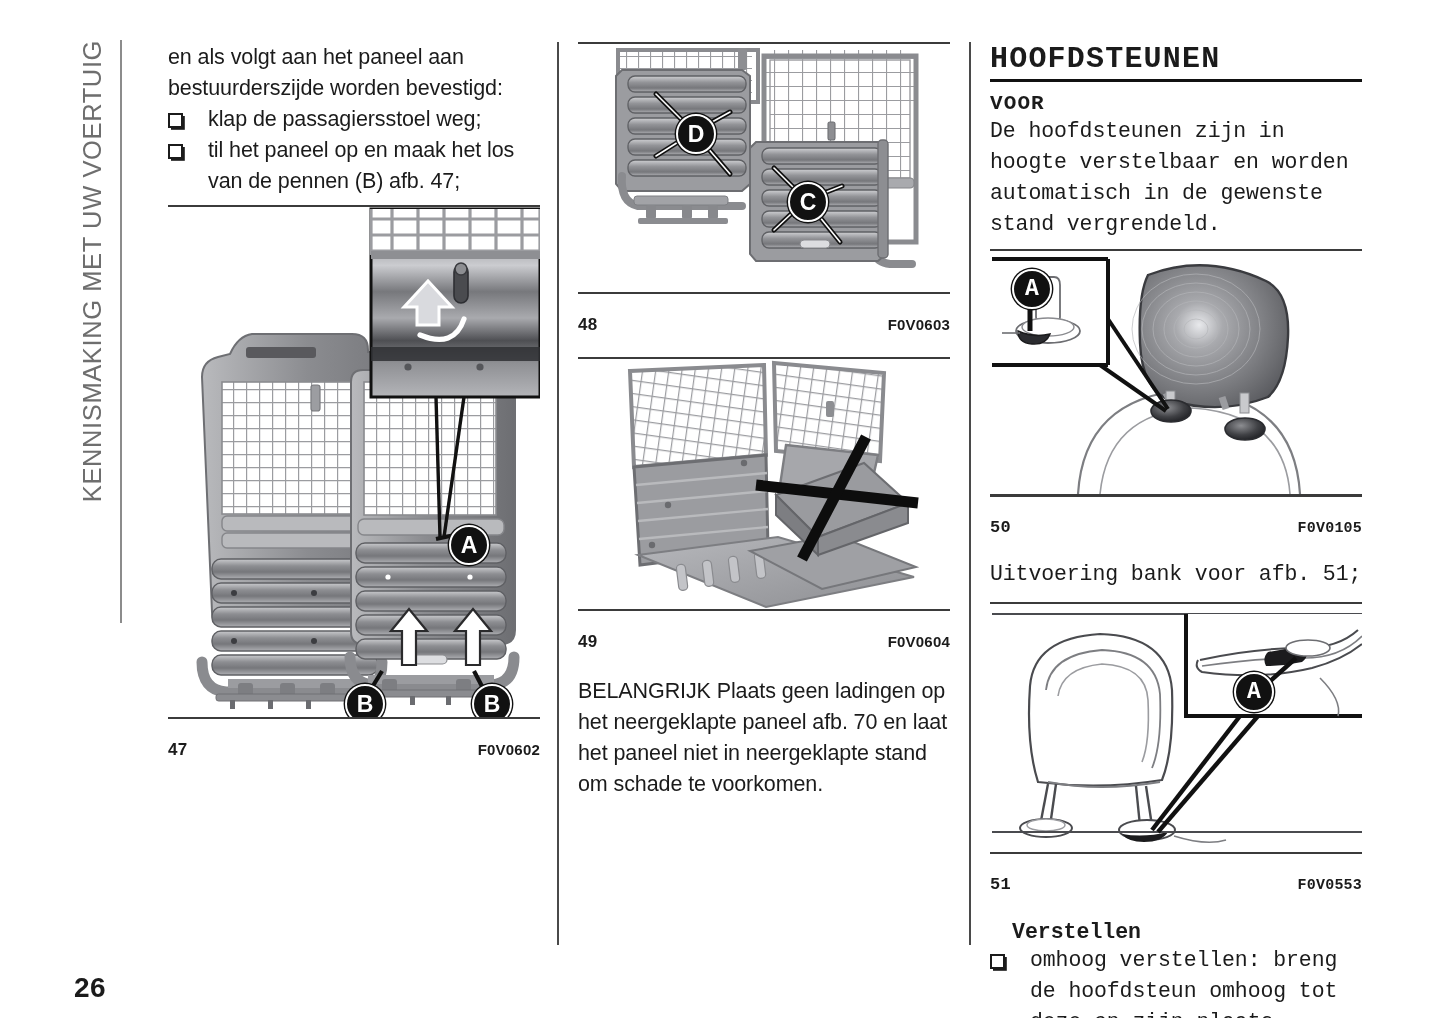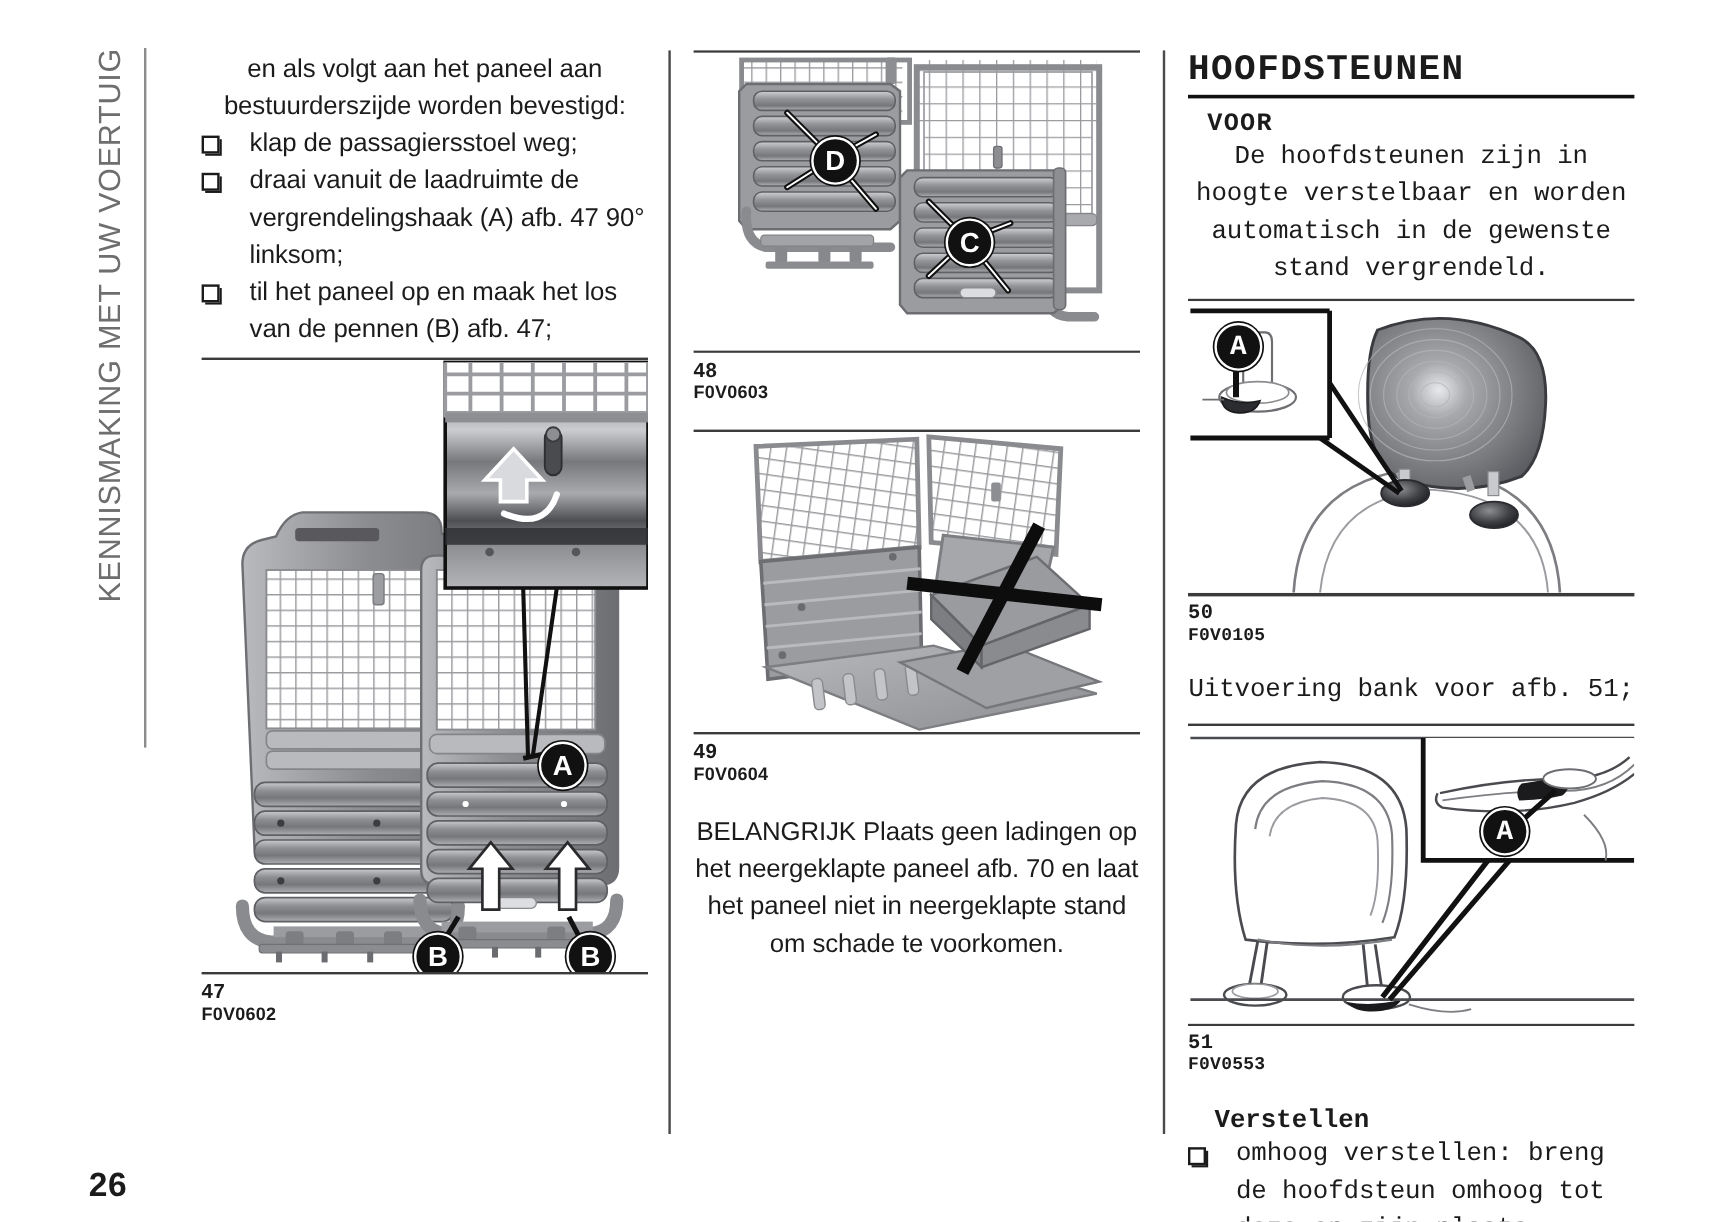--- a/index.html
+++ b/index.html
@@ -42,21 +42,20 @@
   .col{position:absolute;top:42px;}
   .col1{left:168px;width:372px;}
   .col2{left:578px;width:372px;}
   .col3{left:990px;width:372px;font-family:Liberation Mono, monospace;}
 
   p.body{
     margin:0;
     font-size:21.5px;
     line-height:31px;
     letter-spacing:-0.1px;
-    text-align:center;
   }
   .blk{margin-bottom:0;}
   ul.bul{list-style:none;margin:0;padding:0;}
   ul.bul li{
     position:relative;
     padding-left:40px;
     font-size:21.5px;line-height:31px;
     letter-spacing:-0.1px;
   }
   ul.bul li .sq{
@@ -69,36 +68,35 @@
 
   h1.sectitle{
     margin:0 0 0 0;
     font-size:30px;
     font-weight:bold;
     letter-spacing:1.2px;
     line-height:34px;
   }
   .rule-thick{height:3.4px;background:#111;margin:3px 0 10px 0;}
   h2.subtitle{
-    margin:0 0 1px 16px;
+    margin:0 0 1px 0;
     font-size:21px;font-weight:bold;letter-spacing:1.1px;
   }
   h3.minor{
     margin:0 0 1px 0;
     font-size:21.5px;font-weight:bold;letter-spacing:0px;
   }
 
   
   .fig{position:relative;width:372px;}
   .fig .art{position:relative;width:372px;overflow:hidden;background:#fff;}
   .figline{height:2.1px;background:#3b3b3b;}
   .figcap{
     display:flex;justify-content:space-between;align-items:baseline;
-    padding-top:5px;
-    flex-direction:column;
+    padding-top:21px;
   }
   .figcap .num{font-size:17px;font-weight:bold;letter-spacing:0.4px;}
   .figcap .code{font-size:15px;font-weight:bold;letter-spacing:0.2px;}
 
   
   .pageno{
     position:absolute;left:74px;top:972px;
     font-size:28px;font-weight:bold;letter-spacing:0.5px;
   }
 
@@ -126,21 +124,20 @@
 
   <div class="coldiv d1"></div>
   <div class="coldiv d2"></div>
 
   <div class="col col1">
 
     <p class="body blk">en als volgt aan het paneel aan bestuurderszijde worden bevestigd:</p>
 
     <ul class="bul">
       <li><span class="sq"></span><span>klap de passagiersstoel weg;</span></li>
-      <li><span class="sq"></span><span>draai vanuit de laadruimte de vergrendelingshaak (A) afb. 47 90° linksom;</span></li>
       <li><span class="sq"></span><span>til het paneel op en maak het los van de pennen (B) afb. 47;</span></li>
     </ul>
 
     <div class="fig" style="margin-top:8px;">
       <div class="figline"></div>
       <div class="art" style="height:510px;">
         <svg width="372" height="510" viewBox="0 0 372 510">
           <defs>
             <linearGradient id="barH" x1="0" y1="0" x2="0" y2="1">
               <stop offset="0%" stop-color="#c9cacd"></stop>

